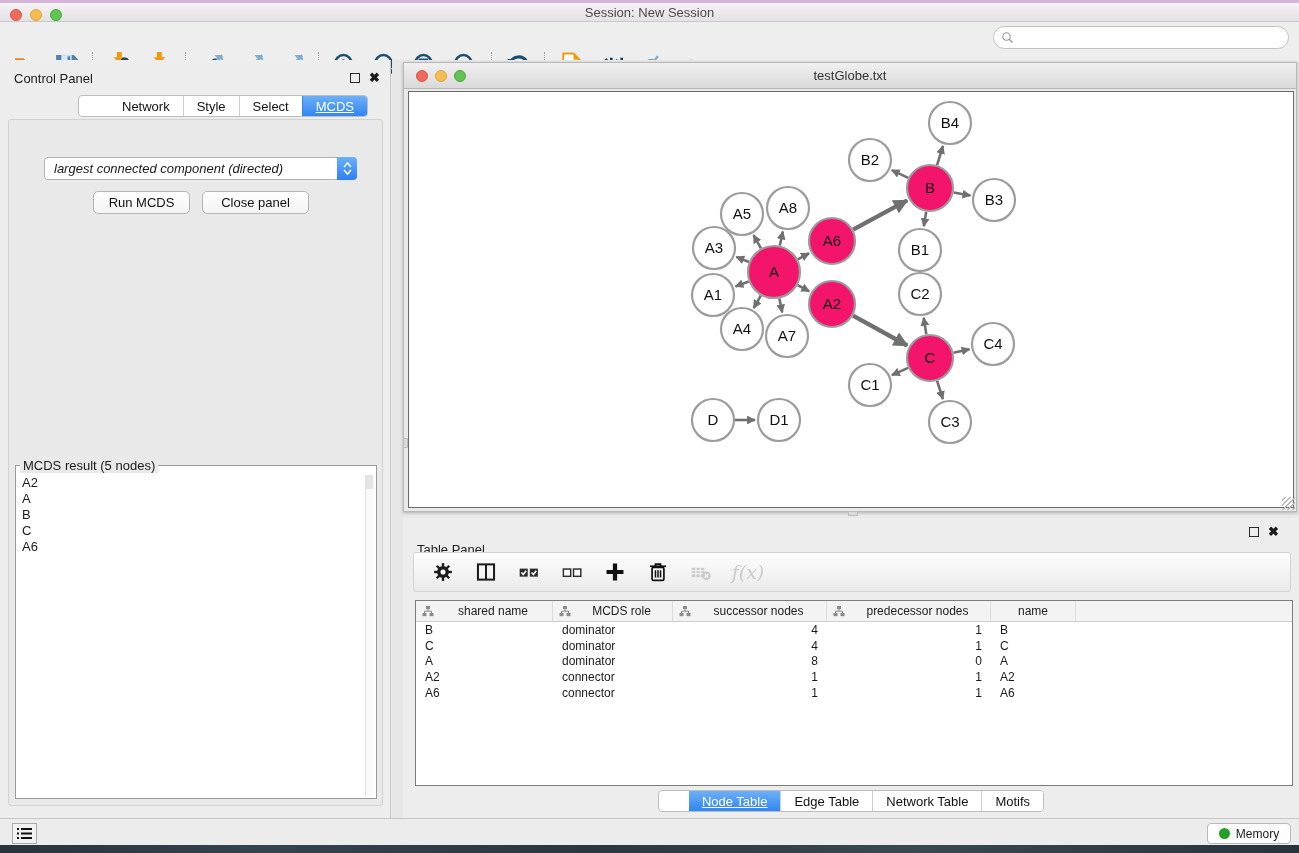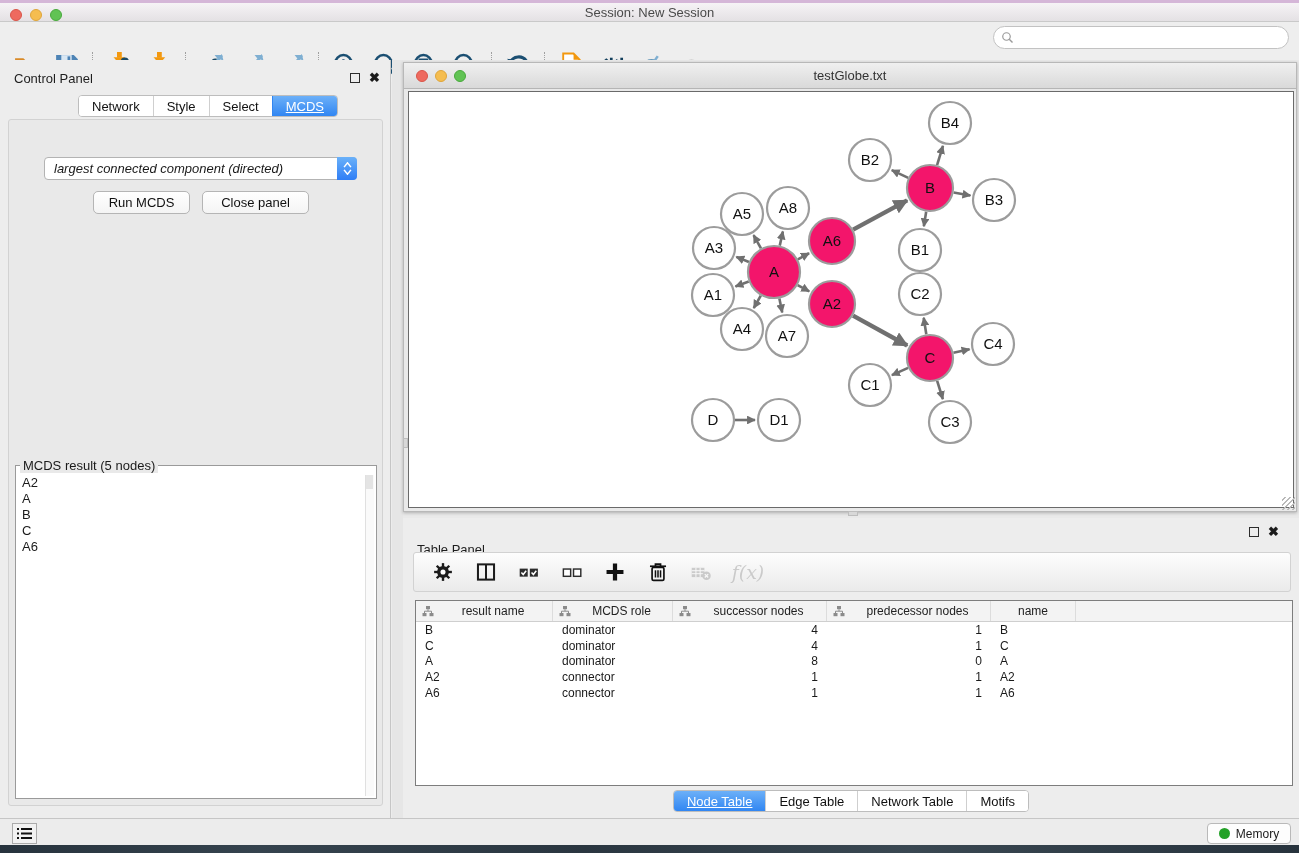--- a/index.html
+++ b/index.html
@@ -33,21 +33,21 @@
   .panel-title { font-size:13px; color:#1e1e1e; }
   .win-ctrls { position:absolute; display:flex; gap:9px; align-items:center; }
   .float-btn { width:10px; height:10px; border:1.6px solid #2c2c2c; background:transparent; display:inline-block; }
   .close-btn { font-size:13px; font-weight:bold; color:#1b1b1b; line-height:10px; }
 
   
   .control-panel { position:absolute; left:0; top:60px; width:391px; height:758px; background:#ededed; border-right:1px solid #c6c6c6; }
   .cp-gap { position:absolute; left:392px; top:60px; width:11px; height:758px; background:#e6e6e6; }
   .cp-header { position:absolute; left:14px; top:11px; }
   .cp-ctrls { right:10px; top:13px; }
-  .seg { display:flex; border:1px solid #bdbdbd; border-radius:4px; overflow:hidden; background:#fff; height:22px; }
+  .seg { display:flex; border:1px solid #bdbdbd; border-radius:4px; overflow:hidden; background:#fff; height:22px;padding-left:30px; }
   .seg-item { padding:0 13px; display:flex; align-items:center; font-size:13px; background:#fff; border-left:1px solid #cfcfcf; color:#111; }
   .seg-item:first-child { border-left:none; }
   .seg-item.sel { background:linear-gradient(#6cb0f8,#3186f2); color:#fff; border-left-color:#3186f2;text-decoration:underline; }
   .cp-tabs { position:absolute; left:78px; top:35px; }
   .cp-content { position:absolute; left:8px; top:59px; width:375px; height:687px; background:#e9e9e9; border:1px solid #d2d2d2; border-radius:3px; }
   .opt-label { position:absolute; left:0; top:15px; width:100%; text-align:center; font-size:13px; }
   .dropdown { position:absolute; left:35px; top:37px; width:313px; height:23px; background:#fff; border:1px solid #b3b3b3; border-radius:4px; display:flex; align-items:center;font-style:italic; }
   .dropdown .dd-text { flex:1; padding-left:9px; font-size:13px; white-space:nowrap; overflow:hidden; }
   .dd-stepper { width:20px; height:23px; margin:-1px -1px 0 0; border-radius:0 4px 4px 0; background:linear-gradient(#6ab1f9,#2f7ef6); display:flex; flex-direction:column; align-items:center; justify-content:center; gap:1px; }
   .dd-stepper svg { width:9px; height:6px; }
@@ -635,21 +635,21 @@
           </svg>
         </div>
         <div class="tp-tbtn disabled fx-btn">f(x)</div>
       </div>
     <div class="datatable">
       <div class="dt-headrow" id="dt-head">
           <div class="dt-hcell" style="width: 137px;">
             <svg width="12" height="11">
               <use href="#sym-hier"></use>
             </svg>
-            <span class="hlabel">result name</span>
+            <span class="hlabel">shared name</span>
           </div>
           <div class="dt-hcell" style="width: 120px;">
             <svg width="12" height="11">
               <use href="#sym-hier"></use>
             </svg>
             <span class="hlabel">MCDS role</span>
           </div>
           <div class="dt-hcell" style="width: 154px;">
             <svg width="12" height="11">
               <use href="#sym-hier"></use>

